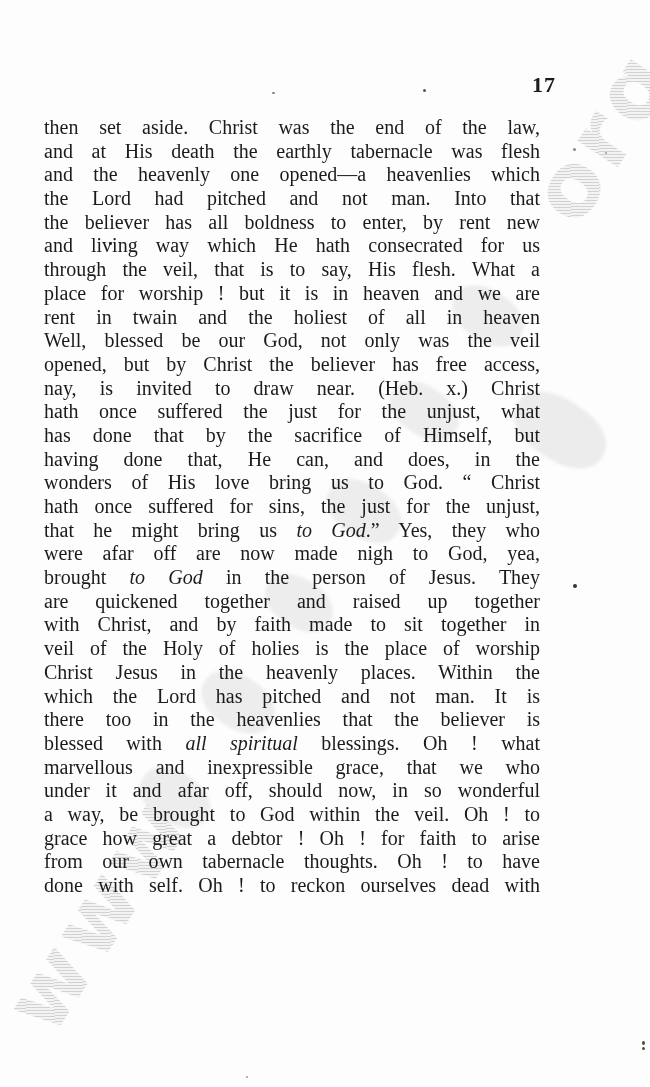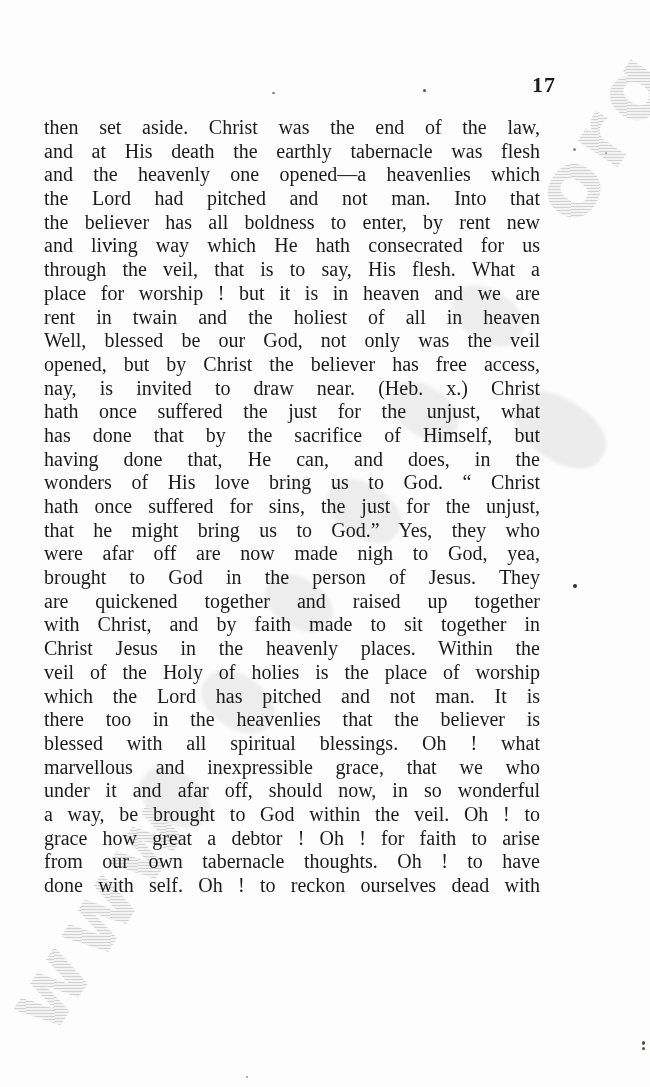--- a/index.html
+++ b/index.html
@@ -33,21 +33,21 @@
   .page-number{
     position:absolute;left:60px;top:72px;width:496px;z-index:1;
     text-align:right;font-size:22px;font-weight:bold;letter-spacing:1px;
   }
   
   .text-block{position:absolute;left:44px;top:116px;width:496px;z-index:1;}
   .line{
     font-size:20px;line-height:23.7px;height:23.7px;
     text-align:justify;text-align-last:justify;
   }
-  .it{}
+  .it{font-style:italic;}
   .speck{position:absolute;border-radius:50%;z-index:2;}
 </style>
 </head>
 <body>
 
 <div class="page">
 
   <div class="wm">
     <span>www</span>
     <span>org</span>
@@ -79,22 +79,22 @@
       <div class="line"><span>hath once suffered the just for the unjust, what</span></div>
       <div class="line"><span>has done that by the sacrifice of Himself, but</span></div>
       <div class="line"><span>having done that, He can, and does, in the</span></div>
       <div class="line"><span>wonders of His love bring us to God.  “ Christ</span></div>
       <div class="line"><span>hath once suffered for sins, the just for the unjust,</span></div>
       <div class="line"><span>that he might bring us </span><span class="it">to God</span><span>.”  Yes, they who</span></div>
       <div class="line"><span>were afar off are now made nigh to God, yea,</span></div>
       <div class="line"><span>brought </span><span class="it">to God</span><span> in the person of Jesus.  They</span></div>
       <div class="line"><span>are quickened together and raised up together</span></div>
       <div class="line"><span>with Christ, and by faith made to sit together in</span></div>
+      <div class="line"><span>veil of the Holy of holies is the place of worship</span></div>
       <div class="line"><span>Christ Jesus in the heavenly places.  Within the</span></div>
-      <div class="line"><span>veil of the Holy of holies is the place of worship</span></div>
       <div class="line"><span>which the Lord has pitched and not man.  It is</span></div>
       <div class="line"><span>there too in the heavenlies that the believer is</span></div>
       <div class="line"><span>blessed with </span><span class="it">all spiritual</span><span> blessings.  Oh ! what</span></div>
       <div class="line"><span>marvellous and inexpressible grace, that we who</span></div>
       <div class="line"><span>under it and afar off, should now, in so wonderful</span></div>
       <div class="line"><span>a way, be brought to God within the veil.  Oh ! to</span></div>
       <div class="line"><span>grace how great a debtor !  Oh ! for faith to arise</span></div>
       <div class="line"><span>from our own tabernacle thoughts.  Oh ! to have</span></div>
       <div class="line"><span>done with self.  Oh ! to reckon ourselves dead with</span></div>
     </div>

